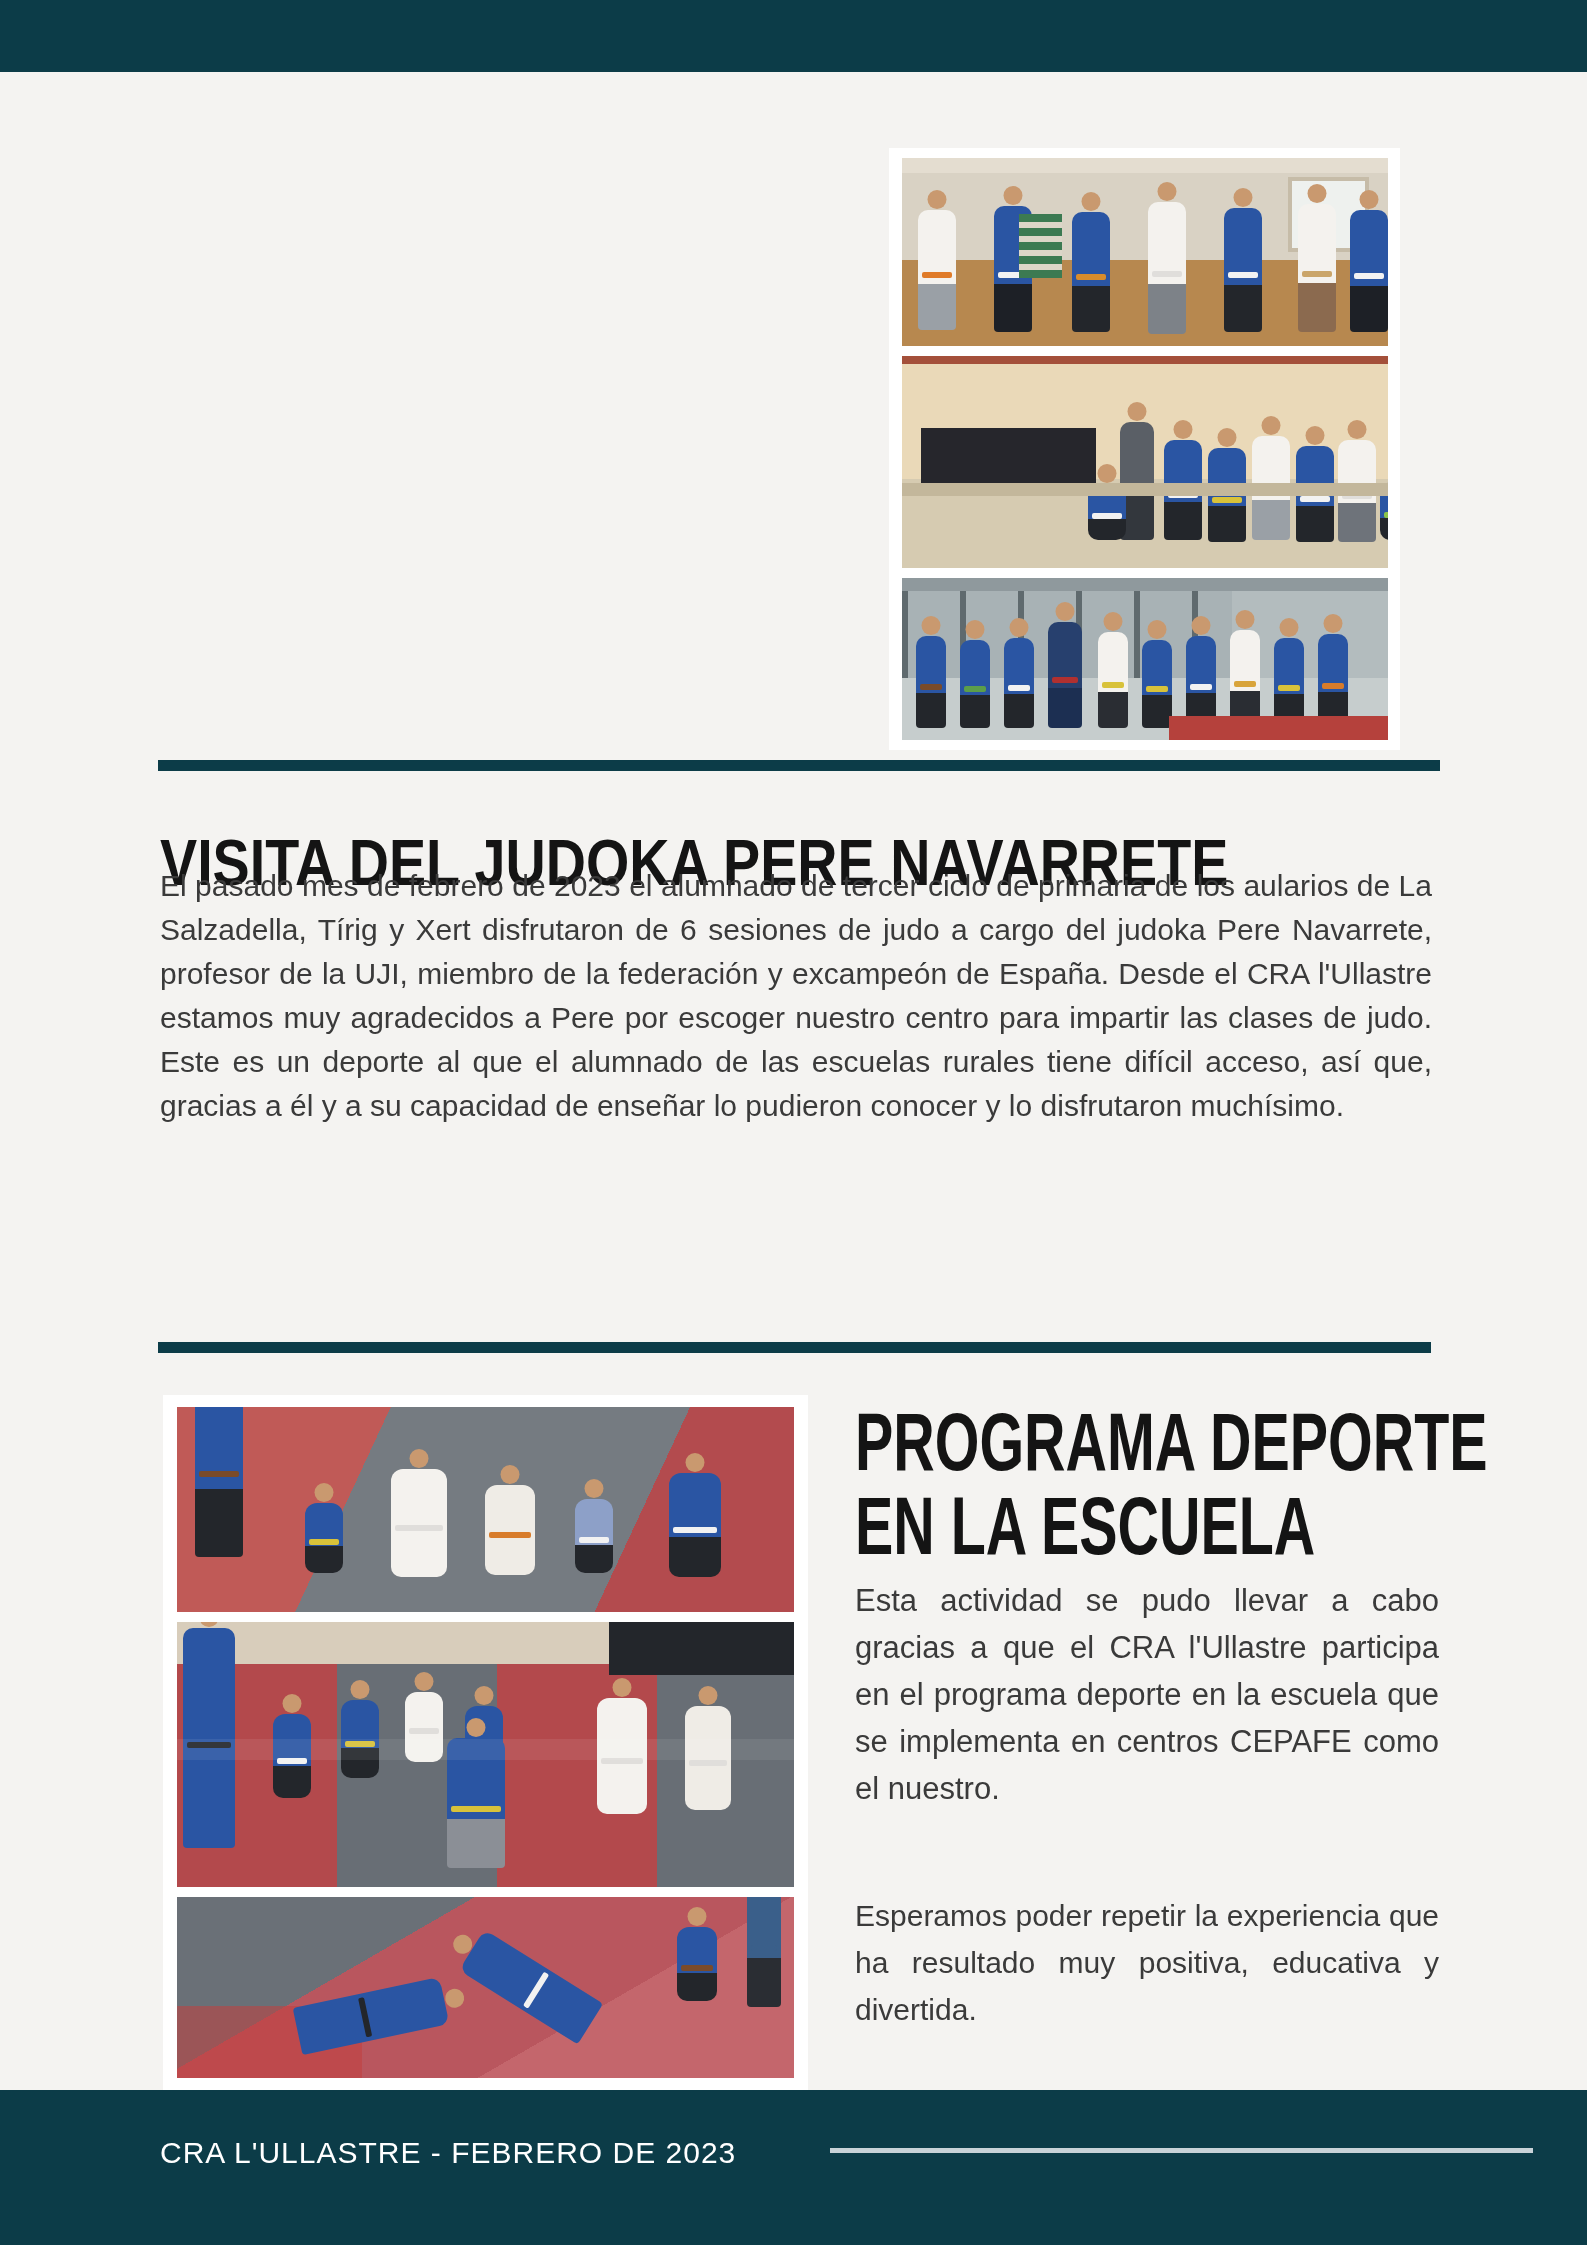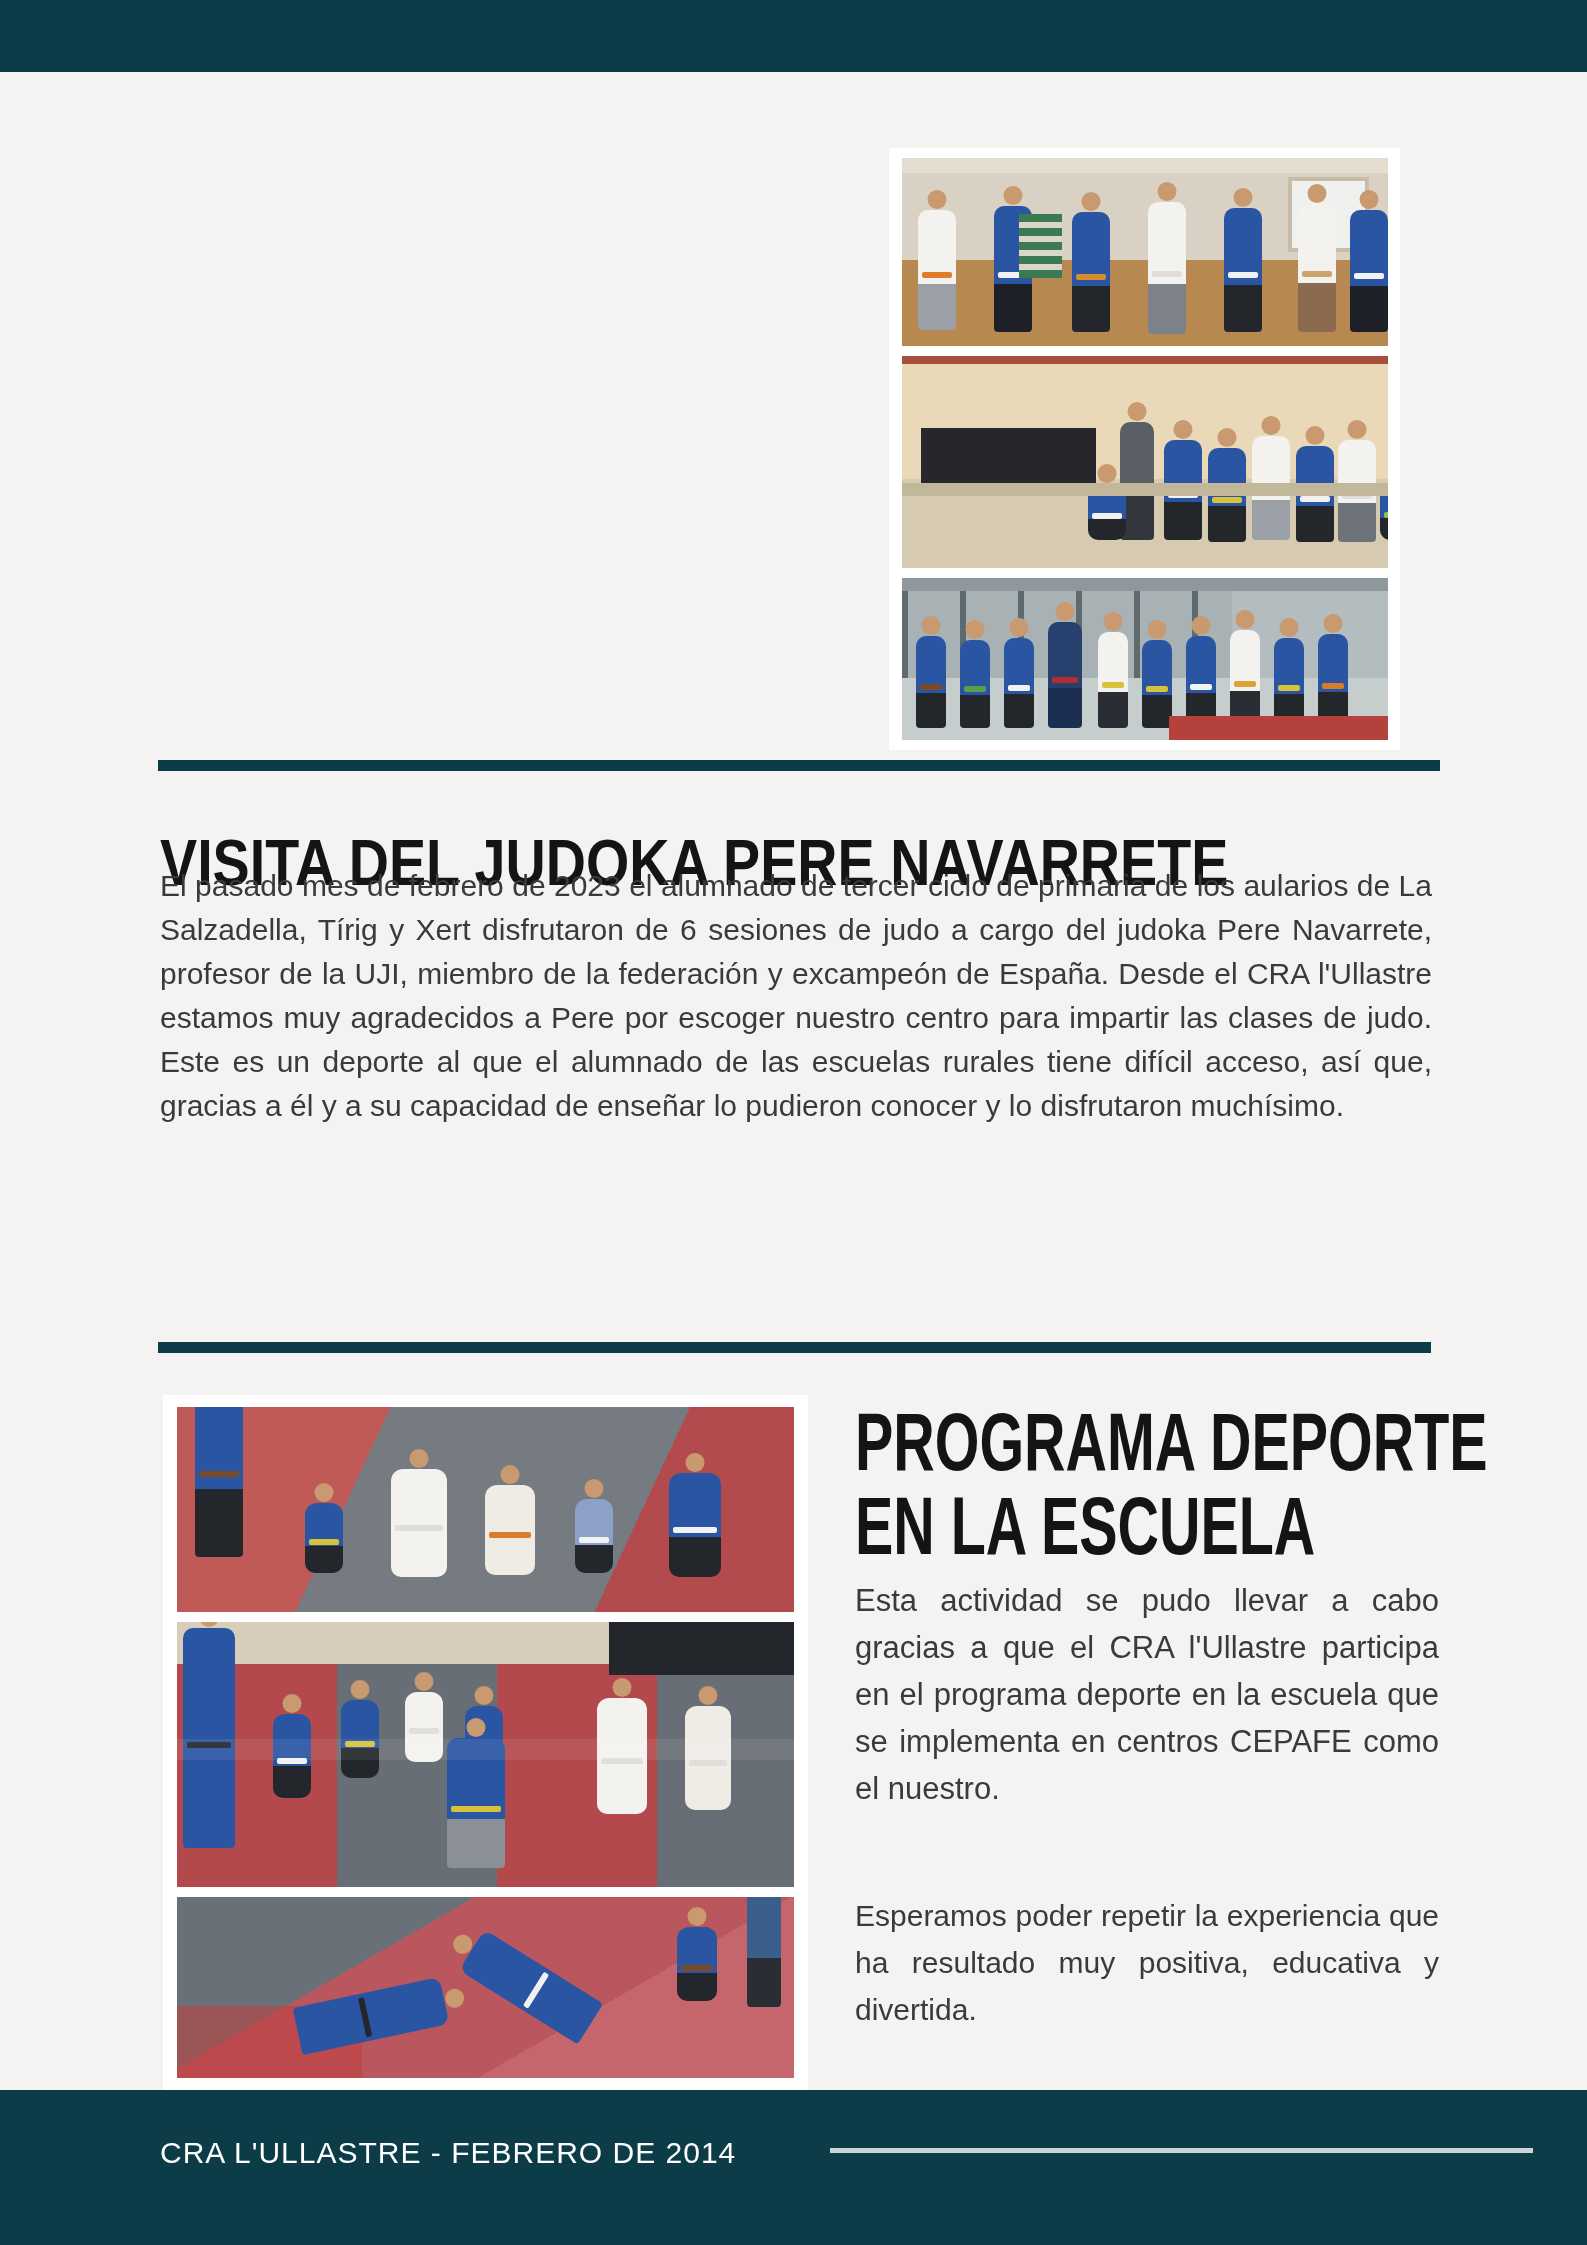--- a/index.html
+++ b/index.html
@@ -170,17 +170,17 @@
   <section>
     <h2 class="h-black h-sec2">
       <span>PROGRAMA DEPORTE</span>
       <span>EN LA ESCUELA</span>
     </h2>
     <p class="body-text p-sec2a">Esta actividad se pudo llevar a cabo gracias a que el CRA l'Ullastre participa en el programa deporte en la escuela que se implementa en centros CEPAFE como el nuestro.</p>
     <p class="body-text p-sec2b">Esperamos poder repetir la experiencia que ha resultado muy positiva, educativa y divertida.</p>
   </section>
 
   <footer class="footer">
-    <span class="ftext">CRA L'ULLASTRE - FEBRERO DE 2014</span>
+    <span class="ftext">CRA L'ULLASTRE - FEBRERO DE 2023</span>
     <div class="fline"></div>
   </footer>
 
 </div>
 
 </body></html>

